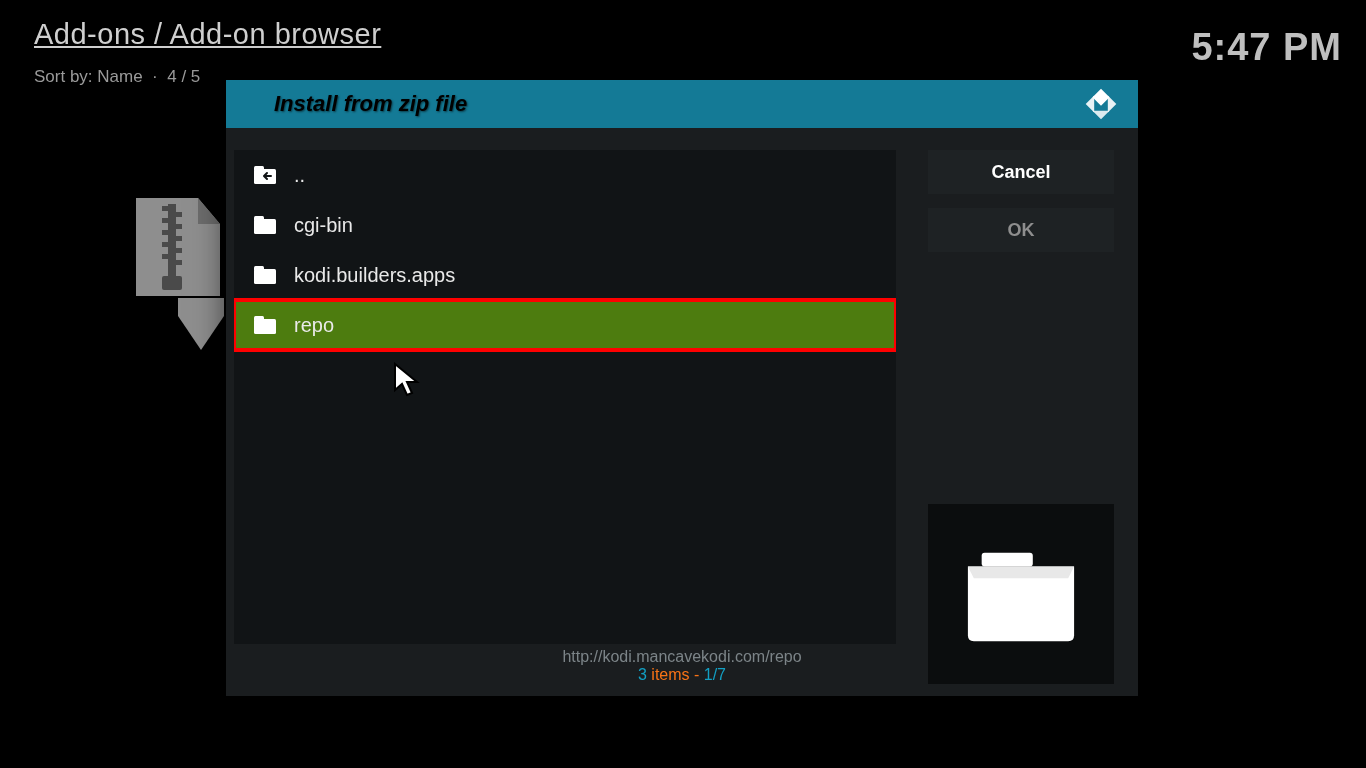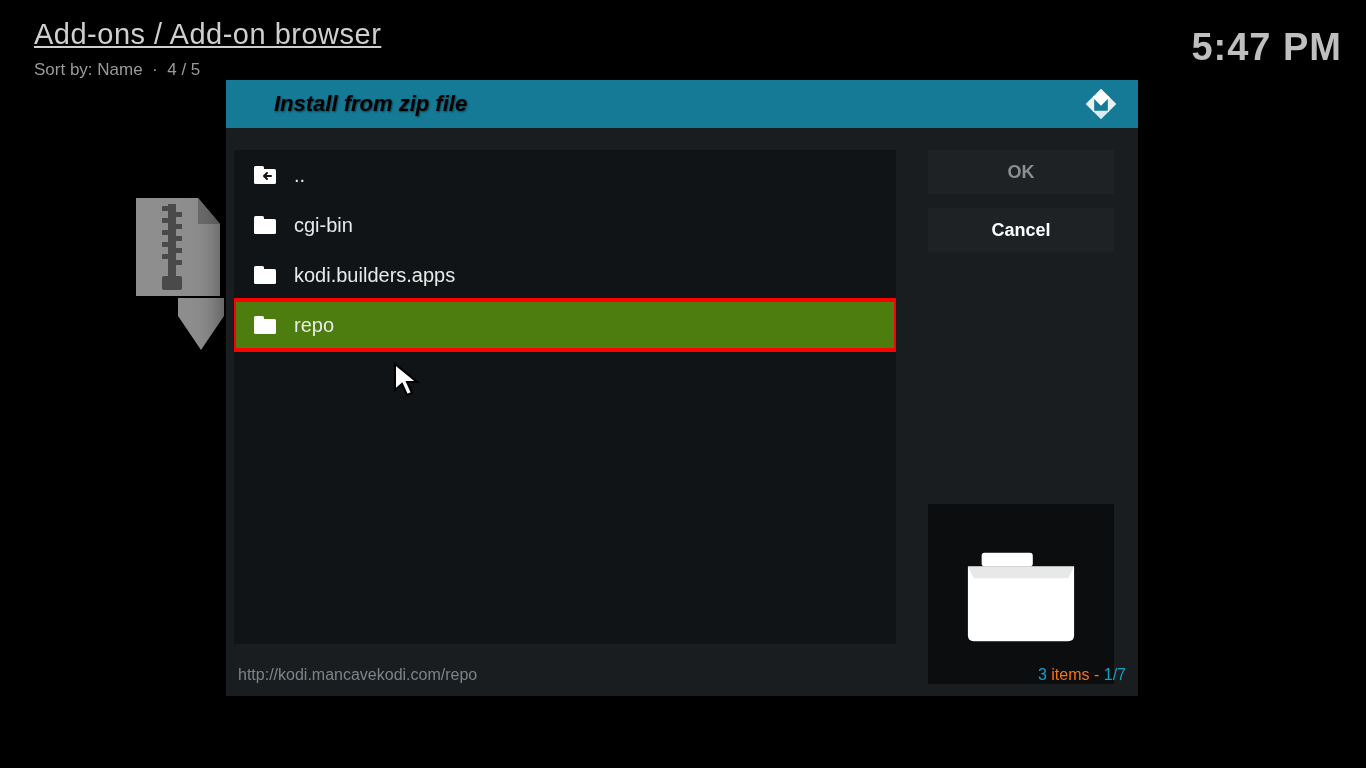--- a/index.html
+++ b/index.html
@@ -21,21 +21,21 @@
     right: 24px;
   }
   .bg-breadcrumb {
     font-size: 29px;
     font-weight: 400;
     color: #cfcfcf;
     letter-spacing: 0.5px;
     text-decoration: underline;
   }
   .bg-sortline {
-    margin-top: 9px;
+    margin-top: 16px;
     font-size: 17px;
     color: #9a9a9a;
   }
   .bg-sortline .pos { color: #9a9a9a; }
   .bg-clock {
     position: absolute;
     top: 8px;
     right: 0;
     font-size: 38px;
     font-weight: 700;
@@ -160,20 +160,21 @@
   
   .dlg-footer {
     position: absolute;
     left: 12px;
     right: 12px;
     bottom: 12px;
     display: flex;
     align-items: center;
     font-size: 16px;
     color: #7c8488;
+    flex-direction: column;
   }
   .dlg-footer .path { flex:1; }
   .dlg-footer .count-a { color:#12a0c4; }
   .dlg-footer .count-t { color:#f97316; }
   .dlg-footer .count-b { color:#12a0c4; }
 
   
   .cursor {
     position: absolute;
     left: 393px;
@@ -260,22 +261,22 @@
         <div class="file-row selected highlight">
           <span class="ico"><svg viewBox="0 0 22 18">
               <rect x="0" y="3" width="22" height="15" rx="1.5" fill="#fff"></rect>
               <rect x="0" y="0" width="10" height="5" rx="1.5" fill="#fff"></rect>
             </svg></span>
           <span class="lbl">repo</span>
         </div>
       </div>
 
     <div class="side-col">
+      <div class="side-btn">Cancel</div>
       <div class="side-btn dim">OK</div>
-      <div class="side-btn">Cancel</div>
       <div class="preview-box">
         <svg viewBox="0 0 120 100">
           <rect x="20" y="8" width="52" height="14" rx="3" fill="#fff"></rect>
           <path d="M6 22 h108 v70 q0 6 -6 6 h-96 q-6 0 -6 -6 z" fill="#fff"></path>
           <path d="M6 22 h108 l-6 12 h-96 z" fill="#e8e8e8"></path>
         </svg>
       </div>
     </div>
   </div>
 

